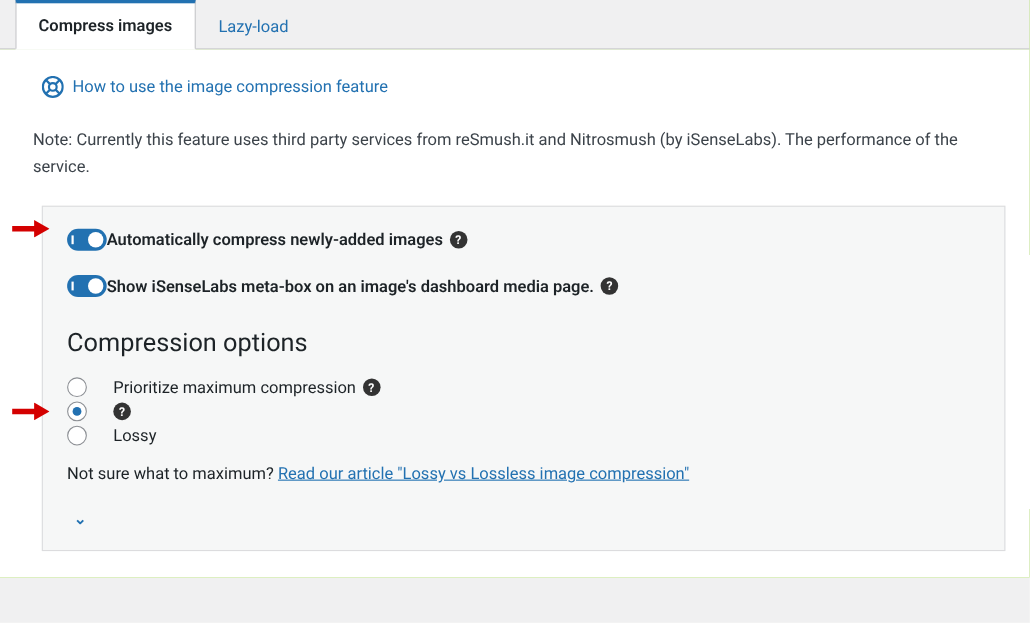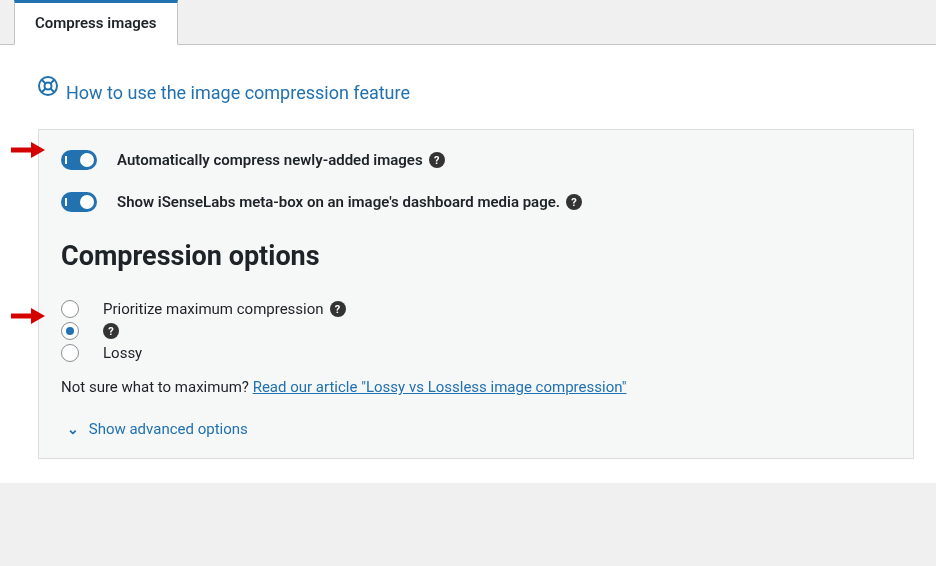--- a/index.html
+++ b/index.html
@@ -47,42 +47,41 @@
     align-items: center;
     gap: 8px;
     margin-bottom: 26px;
   }
   .help-icon {
     width: 20px; height: 20px;
     flex-shrink: 0;
   }
   .help-link {
     color: #2271b1;
-    font-size: 18px;
-    cursor: pointer;
-    margin-top: 13px;
+    font-size: 15px;
+    cursor: pointer;
   }
   .note {
     font-size: 15px;
     color: #3c434a;
     line-height: 1.6;
     margin-bottom: 24px;
     margin-left: -8px;
   }
   .options-box {
     background: #f6f7f7;
     border: 1px solid #dcdcde;
     padding: 20px 22px;
     min-height: 300px;
     position: relative;
   }
   .toggle-row {
     display: flex;
     align-items: center;
-    gap: 20px;
+    gap: 0;
     margin-bottom: 22px;
   }
   .toggle {
     width: 36px; height: 20px;
     background: #2271b1;
     border-radius: 10px;
     position: relative;
     cursor: pointer;
     flex-shrink: 0;
   }
@@ -116,23 +115,23 @@
     justify-content: center;
     width: 16px; height: 16px;
     background: #333;
     color: #fff;
     border-radius: 50%;
     font-size: 11px;
     font-weight: 700;
     cursor: help;
   }
   .section-heading {
-    font-size: 27px;
-    font-weight: 700;
-    margin: 28px 0 28px 0;
+    font-size: 23px;
+    font-weight: 400;
+    margin: 28px 0 18px 0;
     color: #1d2327;
   }
   .radio-row {
     display: flex;
     align-items: center;
     gap: 24px;
     margin-bottom: 4px;
   }
   .radio {
     width: 18px; height: 18px;
@@ -190,35 +189,37 @@
   }
   .arrow svg { width: 100%; height: 100%; display: block; }
 </style>
 </head>
 <body>
 
 <div class="page">
 
   <div class="tabs">
     <div class="tab active">Compress images</div>
+    <div class="tab">Lazy-load</div>
   </div>
 
   <div class="panel">
 
     <div class="help-link-row">
       <span class="help-icon">
         <svg viewBox="0 0 20 20">
             <circle cx="10" cy="10" r="9" fill="none" stroke="#2271b1" stroke-width="2"></circle>
             <circle cx="10" cy="10" r="3.5" fill="none" stroke="#2271b1" stroke-width="2"></circle>
             <path d="M4 4 L7.5 7.5 M16 4 L12.5 7.5 M4 16 L7.5 12.5 M16 16 L12.5 12.5" stroke="#2271b1" stroke-width="2" fill="none"></path>
           </svg>
       </span>
       <span class="help-link">How to use the image compression feature</span>
     </div>
 
+    <p class="note">Note: Currently this feature uses third party services from reSmush.it and Nitrosmush (by iSenseLabs). The performance of the service.</p>
 
     <div class="options-box">
 
       <div class="arrow" style="left:-28px; top:12px;">
         <svg viewBox="0 0 34 16">
             <path d="M0 8 L22 8" stroke="#d40000" stroke-width="5"></path>
             <path d="M20 0 L34 8 L20 16 Z" fill="#d40000"></path>
           </svg>
       </div>
 
@@ -268,20 +269,19 @@
           <span>Lossy</span>
         </div>
       </div>
 
       <p class="hint-row">
         <span>Not sure what to maximum? </span><span class="article-link">Read our article "Lossy vs Lossless image compression"</span>
       </p>
 
       <div class="advanced-row">
         <span class="chevron">⌄</span>
-        <span>Show advanced options</span>
       </div>
 
     </div>
 
   </div>
 
 </div>
 
 </body></html>

